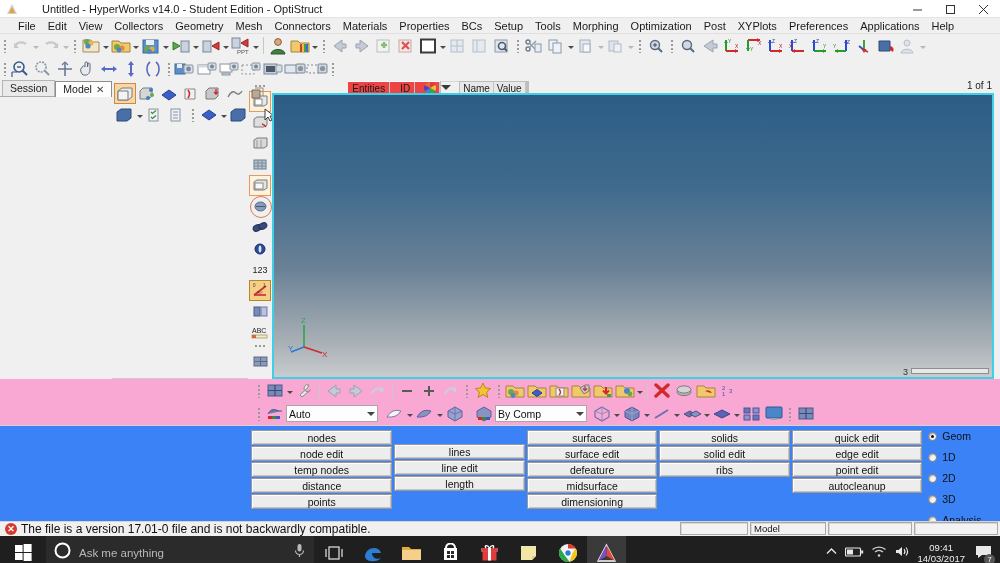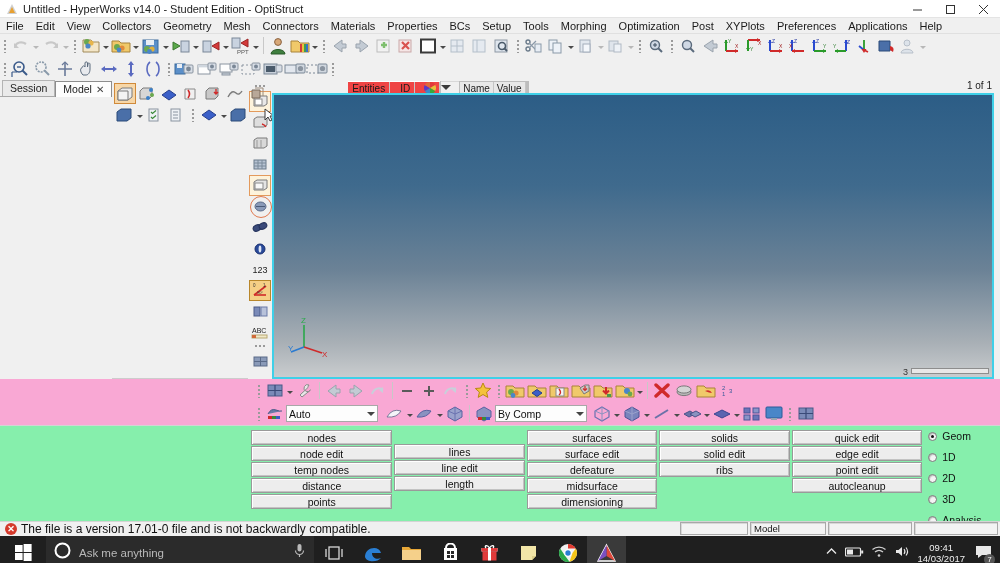--- a/index.html
+++ b/index.html
@@ -8,21 +8,21 @@
     width: 1000px; height: 563px;
     overflow: hidden;
     font-family: "Liberation Sans", sans-serif;
     background: #f0f0f0;
   }
   #app { position: relative; width: 1000px; height: 563px; background: #f0f0f0; }
 
   
   .titlebar {
     height: 18px; background: #ffffff; display: flex; align-items: center;
-    border-bottom: 1px solid #e4e4e4; position: relative;
+    border-bottom: 1px solid #e4e4e4; position: relative; gap: 19px;
   }
   .titlebar .tlogo { width: 16px; height: 14px; margin: 0 3px 0 4px; position: relative; flex: 0 0 auto; }
   .titlebar .tlogo:before {
     content: ""; position: absolute; left: 3px; top: 2px;
     border-left: 5px solid transparent; border-right: 5px solid transparent;
     border-bottom: 10px solid #cfcfcf;
   }
   .titlebar .tlogo:after {
     content: ""; position: absolute; left: 5px; top: 5px;
     border-left: 3px solid transparent; border-right: 3px solid transparent;
@@ -30,21 +30,21 @@
   }
   .titletext { font-size: 11px; color: #1b1b1b; white-space: nowrap; }
   .wincontrols { position: absolute; right: 0; top: 0; display: flex; height: 18px; }
   .wbtn { width: 33px; height: 18px; display: flex; align-items: center; justify-content: center;
           font-size: 10px; color: #333; }
   .wbtn svg { display: block; }
 
   
   .menubar {
     height: 16px; background: #f0f0f0; display: flex; align-items: center;
-    padding-left: 0; border-bottom: 1px solid #e0e0e0;
+    padding-left: 12px; border-bottom: 1px solid #e0e0e0;
   }
   .menuitem { font-size: 11px; color: #1a1a1a; padding: 0 6px; line-height: 16px; white-space: nowrap; }
 
   
   .toolbars { background: #f0f0f0; padding-bottom: 1px; }
   .tbrow { height: 23px; display: flex; align-items: center; }
   .grip { width: 6px; height: 18px; margin: 0 2px; position: relative; flex:0 0 auto; }
   .grip:before {
     content:""; position:absolute; left:2px; top:2px; width:2px; height:14px;
     background-image: radial-gradient(circle, #9a9a9a 1px, transparent 1.2px);
@@ -103,21 +103,21 @@
   .viewport { position:absolute; left:0; top:12px; right:6px; bottom:0;
               border:2px solid #3fd0e8; background: linear-gradient(180deg, #2c5d86 0%, #3f6a8d 32%, #6b8296 62%, #a9b0b6 88%, #c9ccce 100%); }
   .triad { position:absolute; left:14px; bottom:16px; width:50px; height:44px; }
   .sbar { position:absolute; right:3px; bottom:3px; width:78px; height:6px; background:#e8e8e8; border:1px solid #8d8d8d;}
   .sbnum { position:absolute; right:84px; bottom:0px; font-size:9px; color:#333; }
 
   
   .lowertb { background:#f9a8d4; padding-left:2px; }
 
   
-  .panelarea { height:96px; background:#86efac; display:flex; padding:4px 0 0 0;
+  .panelarea { height:96px; background:#3b82f6; display:flex; padding:4px 0 0 0;
                border-top:1px solid #d4d4d4; }
   .panelspacer { width:252px; }
   .pcol { display:flex; flex-direction:column; gap:1px; margin-right:2px; }
   .pbtn { height:15px; font-size:10.5px; color:#111; text-align:center; line-height:14px;
           background:#ededed; border:1px solid #9a9a9a; box-shadow: inset 1px 1px 0 #ffffff, inset -1px -1px 0 #c3c3c3; }
   .pbtn.empty { visibility:hidden; }
   .radios { width:76px; display:flex; flex-direction:column; gap:9px; padding-left:4px; }
   .radio { display:flex; align-items:center; gap:5px; font-size:10.5px; color:#111; height:15px; }
   .rdot { width:9px; height:9px; border-radius:50%; border:1px solid #7a7a7a;
           background:#f4f4f4; position:relative; box-shadow: inset 1px 1px 1px #bdbdbd; flex:0 0 auto;}

